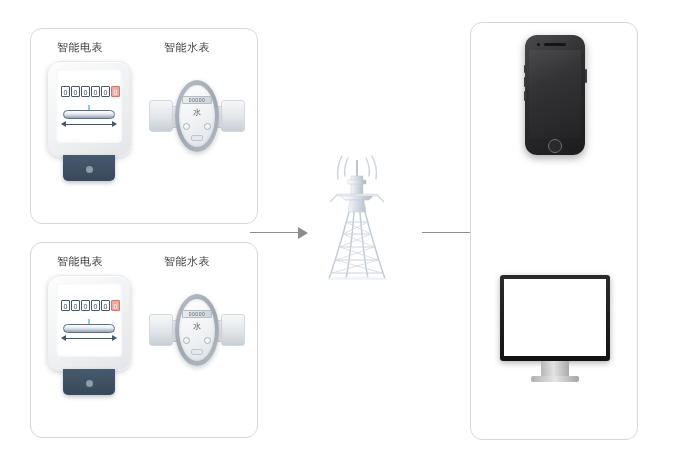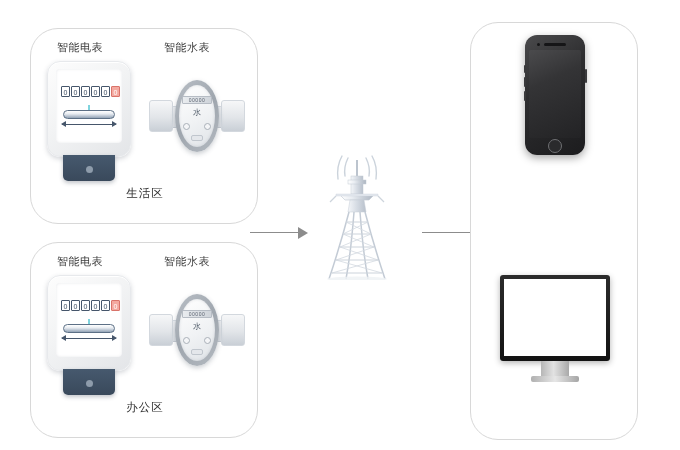--- a/index.html
+++ b/index.html
@@ -9,21 +9,21 @@
     font-family:"Liberation Sans","DejaVu Sans",sans-serif;
     overflow:hidden;
     position:relative;
   }
   .stage{position:absolute;left:0;top:0;width:680px;height:450px;}
 
   
   .panel{
     position:absolute;
     border:1px solid #d8d8d8;
-    border-radius:28px;
+    border-radius:12px;
     background:#ffffff;
     box-sizing:border-box;
     text-decoration:underline;
   }
   #site-panel-living{left:30px;top:28px;width:228px;height:196px;}
   #site-panel-office{left:30px;top:242px;width:228px;height:196px;}
   #platform-panel{left:470px;top:22px;width:168px;height:418px;}
 
   
   .device-label{
@@ -254,21 +254,20 @@
         <div class="wdial">
           <div class="wdial-reading">00000</div>
           <div class="wdial-char">水</div>
           <div class="wdial-screw l"></div>
           <div class="wdial-screw r"></div>
           <div class="wdial-bottom"></div>
         </div>
       </div>
     </div>
 
-    <div class="zone-label" style="left:0;top:157px;width:228px;">生活区</div>
   </div>
 
   <div class="panel" id="site-panel-office">
 
     <div class="device-label" style="left:26px;top:11px;">智能电表</div>
     <div class="device-label" style="left:133px;top:11px;">智能水表</div>
 
     <div class="emeter" style="left:16px;top:32px;">
       <div class="emeter-body">
         <div class="emeter-face">
@@ -298,21 +297,20 @@
         <div class="wdial">
           <div class="wdial-reading">00000</div>
           <div class="wdial-char">水</div>
           <div class="wdial-screw l"></div>
           <div class="wdial-screw r"></div>
           <div class="wdial-bottom"></div>
         </div>
       </div>
     </div>
 
-    <div class="zone-label" style="left:0;top:157px;width:228px;">办公区</div>
   </div>
 
   <div class="arrow" style="left:250px;top:227px;width:58px;">
     <div class="shaft" style="width:48px;"></div>
     <div class="head"></div>
   </div>
 
   <div id="tower">
     <svg width="90" height="130" viewBox="0 0 90 130" xmlns="http://www.w3.org/2000/svg">
       <defs>

